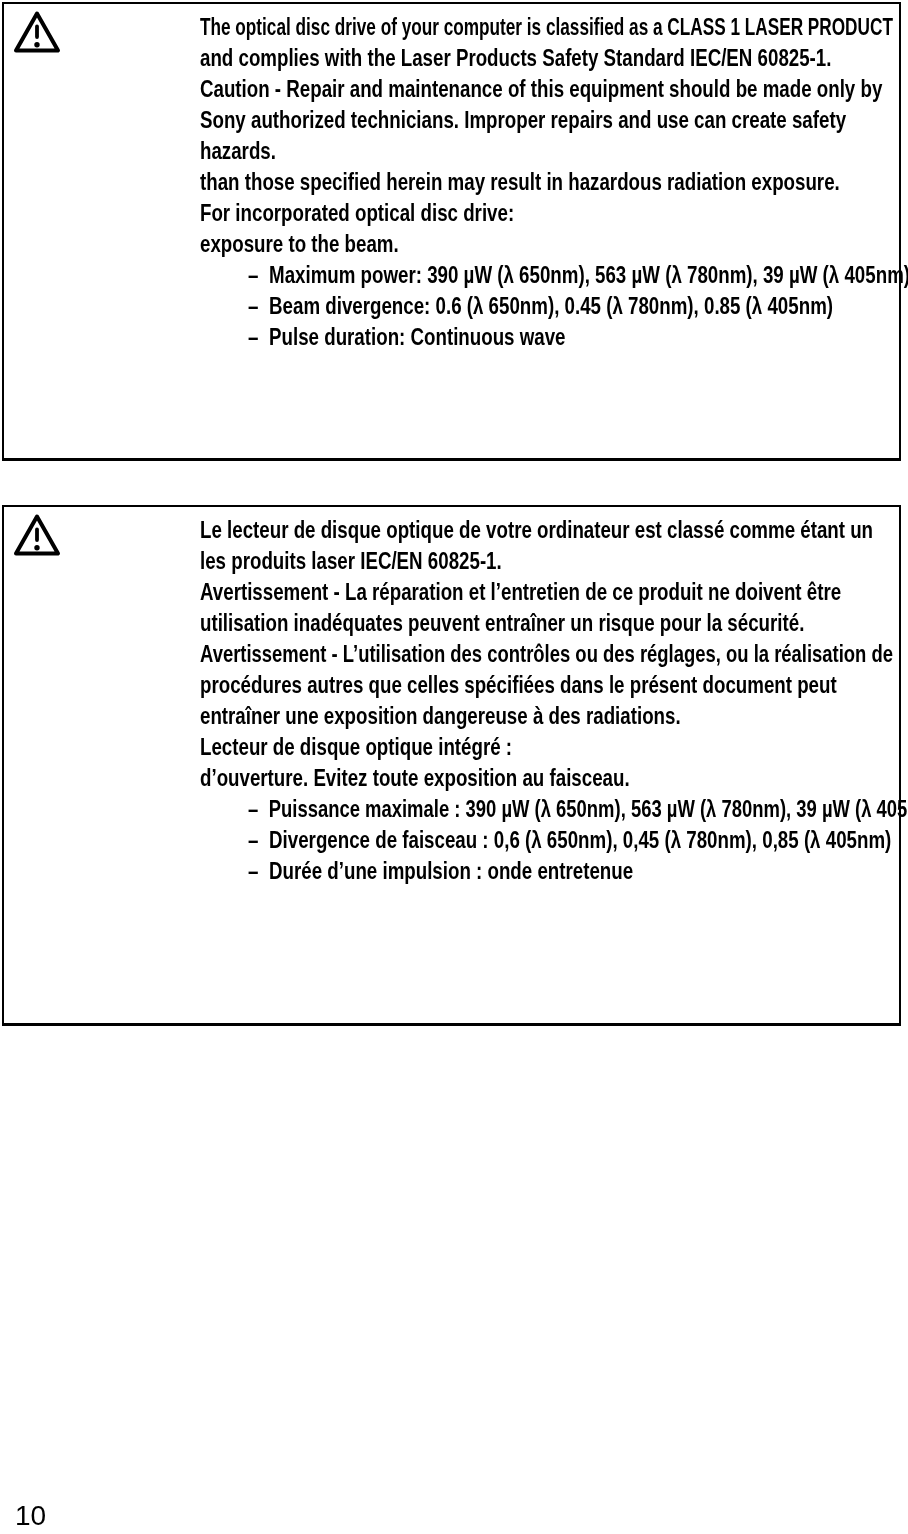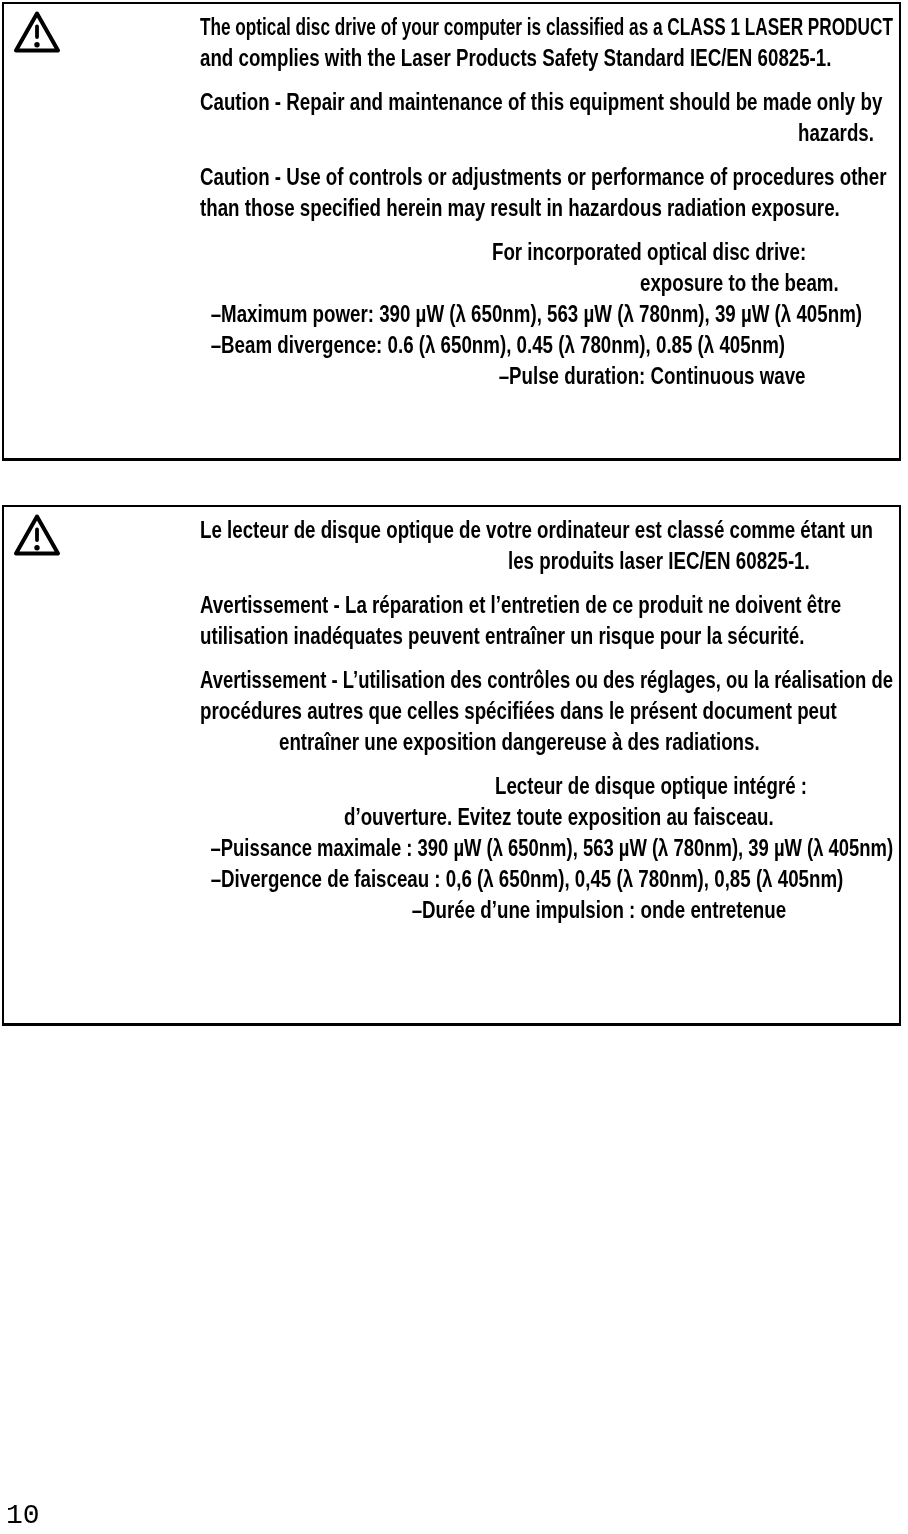--- a/index.html
+++ b/index.html
@@ -28,68 +28,66 @@
     width: 196px;
     box-sizing: border-box;
     padding: 6px 0 0 9px;
   }
   .warn-svg { display: block; }
   .text-col {
     flex: 1 1 auto;
     box-sizing: border-box;
     padding: 7px 4px 0 0;
     min-width: 0;
-    text-align: right;
   }
-  .para + .para { margin-top: 13px; }
-  .para.bullets { margin-top: 0; }
+  .para + .para { }
+  .para.bullets { margin-top: 0; margin-left: 48px; }
   .tline {
     font-weight: 700;
     font-size: 24px;
     line-height: 31px;
     white-space: pre;
   }
   .ltxt {
     display: inline-block;
     transform-origin: 0 50%;
     white-space: pre;
   }
   .bmark { display: inline-block; width: 27px; }
   .page-number {
     position: absolute;
-    left: 6px;
+    left: 15px;
     top: 1499px;
     font-size: 28px;
     line-height: 34px;
     font-weight: 400;
-    font-family: Liberation Mono, monospace;
   }
 </style>
 </head>
 <body>
 
 <section class="warning-box" id="box-en">
   <div class="icon-cell">
     <svg class="warn-svg" width="48" height="44" viewBox="0 0 48 44">
       <path d="M24 3.5 L45 40.5 H3 Z" fill="none" stroke="#000000" stroke-width="4" stroke-linejoin="round"></path>
       <rect x="22.1" y="14.5" width="3.8" height="14.5" rx="1.9" fill="#000000"></rect>
       <circle cx="24" cy="34.8" r="2.7" fill="#000000"></circle>
     </svg>
   </div>
   <div class="text-col">
       <div class="para">
         <div class="tline"><span class="ltxt" style="transform: scaleX(0.7166);">The optical disc drive of your computer is classified as a CLASS 1 LASER PRODUCT</span></div>
         <div class="tline"><span class="ltxt" style="transform: scaleX(0.78);">and complies with the Laser Products Safety Standard IEC/EN 60825-1.</span></div>
       </div>
       <div class="para">
         <div class="tline"><span class="ltxt" style="transform: scaleX(0.78);">Caution - Repair and maintenance of this equipment should be made only by</span></div>
+        <div class="tline"><span class="ltxt" style="transform: scaleX(0.78);">Sony authorized technicians. Improper repairs and use can create safety</span></div>
         <div class="tline"><span class="ltxt" style="transform: scaleX(0.78);">hazards.</span></div>
       </div>
       <div class="para">
-        <div class="tline"><span class="ltxt" style="transform: scaleX(0.78);">Caution - Use of controls or adjustments or performance of procedures other</span></div>
         <div class="tline"><span class="ltxt" style="transform: scaleX(0.78);">than those specified herein may result in hazardous radiation exposure.</span></div>
       </div>
       <div class="para">
         <div class="tline"><span class="ltxt" style="transform: scaleX(0.78);">For incorporated optical disc drive:</span></div>
         <div class="tline"><span class="ltxt" style="transform: scaleX(0.78);">exposure to the beam.</span></div>
       </div>
       <div class="para bullets">
         <div class="tline"><span class="ltxt" style="transform: scaleX(0.78);"><span class="bmark">–</span><span>Maximum power: 390 µW (λ 650nm), 563 µW (λ 780nm), 39 µW (λ 405nm)</span></span></div>
         <div class="tline"><span class="ltxt" style="transform: scaleX(0.78);"><span class="bmark">–</span><span>Beam divergence: 0.6 (λ 650nm), 0.45 (λ 780nm), 0.85 (λ 405nm)</span></span></div>
         <div class="tline"><span class="ltxt" style="transform: scaleX(0.78);"><span class="bmark">–</span><span>Pulse duration: Continuous wave</span></span></div>

